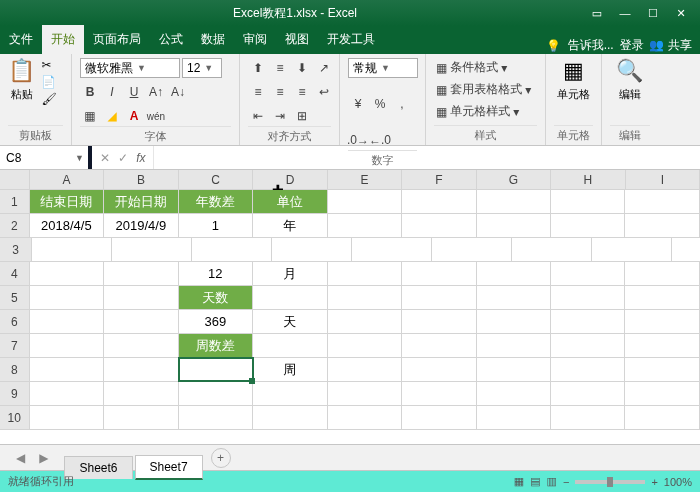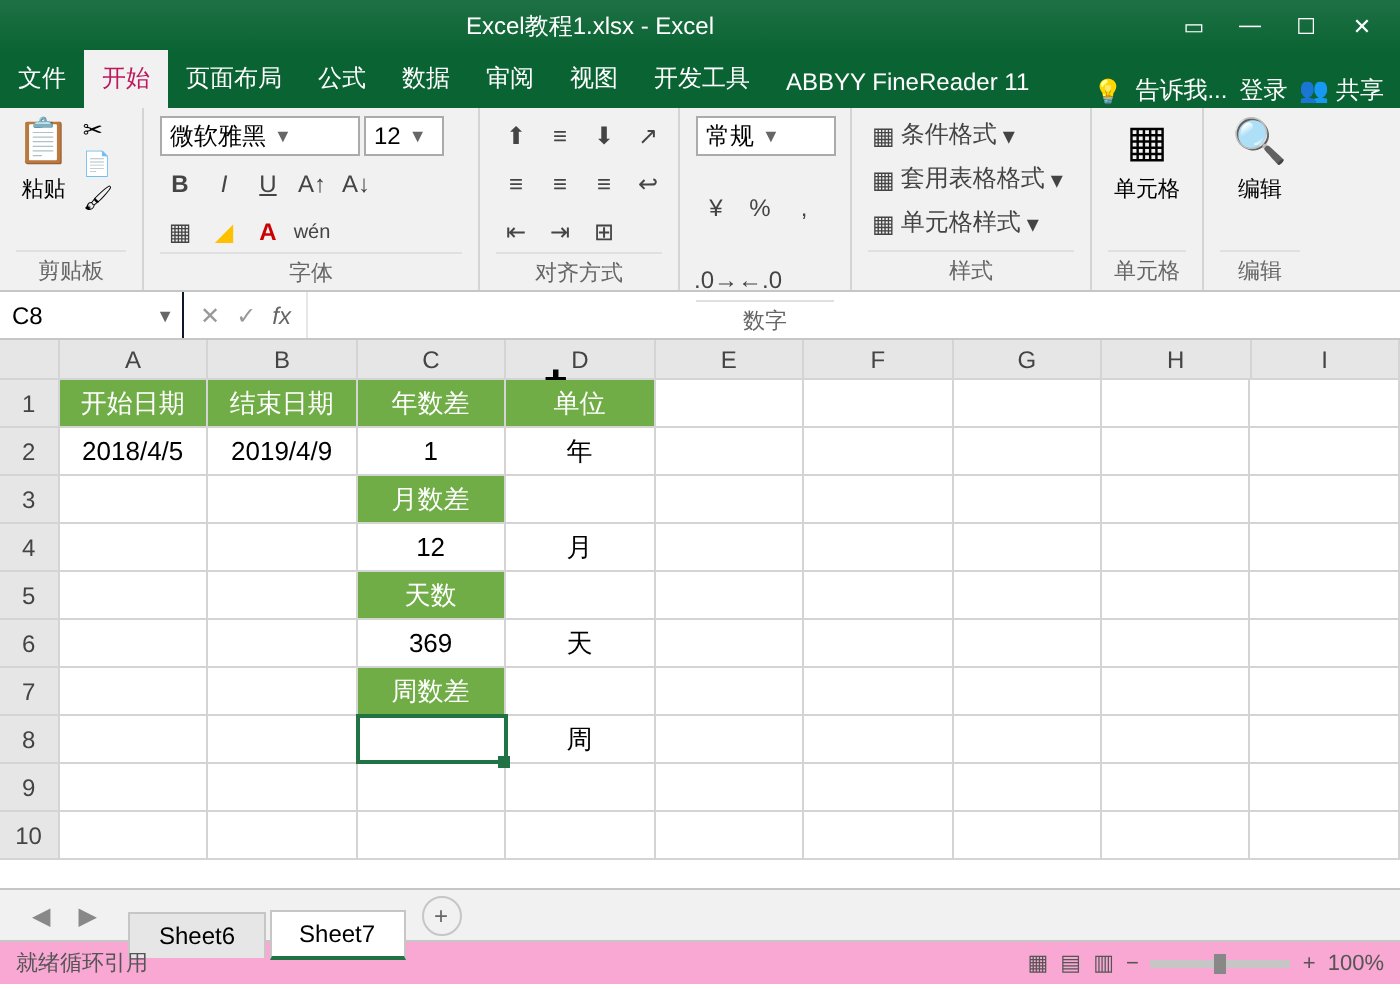--- a/index.html
+++ b/index.html
@@ -5,38 +5,38 @@
 * { margin: 0; padding: 0; box-sizing: border-box; font-family: "Microsoft YaHei", sans-serif; }
 body { width: 700px; height: 500px; background: #fff; overflow: hidden; font-size: 12px; }
 
 .titlebar { height: 26px; background: linear-gradient(#1e7145,#0a6332); color: #fff; display: flex; align-items: center; padding: 13px 6px; }
 .titlebar .title { flex: 1; text-align: center; font-size: 12px; }
 .titlebar .win-btns { display: flex; gap: 2px; }
 .win-btn { width: 26px; height: 20px; display: flex; align-items: center; justify-content: center; color: #fff; font-size: 11px; }
 
 .tabbar { height: 28px; background: #0a6332; display: flex; align-items: flex-end; color: #fff; justify-content: flex-end; }
 .tab { padding: 6px 9px; font-size: 12px; cursor: pointer; }
-.tab.active { background: #f1f1f1; color: #be185d; }
+.tab.active { background: #f1f1f1; color: #4d7c0f; }
 .tabbar .right { margin-left: auto; display: flex; align-items: center; gap: 6px; padding-right: 8px; font-size: 12px; }
 .tabbar .right .bulb { color: #ffeb3b; }
 
 .ribbon { height: 92px; background: #f1f1f1; border-bottom: 1px solid #c6c6c6; display: flex; }
 .group { border-right: 1px solid #d4d4d4; padding: 4px 8px 2px 8px; display: flex; flex-direction: column; justify-content: space-between; }
 .group-label { text-align: center; font-size: 11px; color: #666; padding-top: 2px; border-top: 1px solid #e0e0e0; }
 .group-body { flex: 1; display: flex; align-items: flex-start; gap: 6px; }
 .vcol { display: flex; flex-direction: column; gap: 3px; }
 .big-icon { font-size: 22px; }
 .btn { display: flex; align-items: center; gap: 3px; font-size: 12px; color: #444; padding: 1px 2px; }
 .sel { border: 1px solid #ababab; background: #fff; padding: 1px 4px; font-size: 12px; display: flex; align-items: center; gap: 4px; height: 20px; }
 .sel .dd { color: #666; font-size: 9px; }
 .iconbtn { width: 20px; height: 20px; display: flex; align-items: center; justify-content: center; color: #444; border: 1px solid transparent; }
 .row { display: flex; gap: 2px; align-items: center; }
 
 .formula-bar { height: 24px; display: flex; border-bottom: 1px solid #c6c6c6; background: #fff; }
-.namebox { width: 92px; border-right: 1px solid #0f172a; display: flex; align-items: center; padding: 0 6px; font-size: 12px; position: relative; }
+.namebox { width: 92px; border-right: 4px solid #0f172a; display: flex; align-items: center; padding: 0 6px; font-size: 12px; position: relative; }
 .namebox .dd { position: absolute; right: 4px; color: #666; font-size: 9px; }
 .fx-controls { display: flex; align-items: center; gap: 8px; padding: 0 8px; border-right: 1px solid #e6e6e6; color: #999; }
 .fx-label { font-style: italic; color: #666; }
 .fx-input { flex: 1; padding: 0 6px; display: flex; align-items: center; font-size: 12px; }
 
 .grid-wrap { position: relative; height: 274px; overflow: hidden; background: #fff; }
 .col-headers { display: flex; height: 20px; border-bottom: 1px solid #d4d4d4; }
 .corner { width: 32px; background: #e6e6e6; border-right: 1px solid #d4d4d4; }
 .col-h { width: 80px; background: #e6e6e6; border-right: 1px solid #d4d4d4; text-align: center; line-height: 20px; font-size: 12px; color: #444; }
 .rows { }
@@ -47,21 +47,21 @@
 .cell.active { outline: 2px solid #217346; outline-offset: -1px; z-index: 2; }
 .handle { position: absolute; right: -3px; bottom: -3px; width: 6px; height: 6px; background: #217346; }
 .cross-cursor { position: absolute; left: 272px; top: 12px; font-size: 14px; color: #000; pointer-events:none; }
 
 .sheet-tabs { height: 26px; display: flex; align-items: center; border-top: 1px solid #c6c6c6; background: #f1f1f1; padding-left: 10px; gap: 2px; }
 .st-nav { color: #888; padding: 0 6px; }
 .sheet-tab { padding: 4px 14px; font-size: 12px; border: 1px solid #c6c6c6; border-bottom: none; background: #e6e6e6; margin-top: 20px; }
 .sheet-tab.active { background: #fff; border-bottom: 2px solid #217346; }
 .add-sheet { width: 20px; height: 20px; border: 1px solid #c6c6c6; border-radius: 50%; text-align: center; line-height: 18px; margin-left: 6px; color: #666; }
 
-.statusbar { height: 22px; background: #f9a8d4; border-top: 1px solid #c6c6c6; display: flex; align-items: center; padding: 0 8px; font-size: 11px; color: #555; }
+.statusbar { height: 22px; background: #5eead4; border-top: 1px solid #c6c6c6; display: flex; align-items: center; padding: 0 8px; font-size: 11px; color: #555; }
 .statusbar .right { margin-left: auto; display: flex; align-items: center; gap: 6px; }
 .zoom-slider { width: 70px; height: 4px; background: #c6c6c6; position: relative; }
 .zoom-slider .thumb { position: absolute; left: 50%; top: -3px; width: 6px; height: 10px; background: #888; transform: translateX(-50%); }
 </style>
 </head>
 <body>
 
 <div class="titlebar">
   <div class="title">Excel教程1.xlsx - Excel</div>
   <div class="win-btns">
@@ -74,21 +74,20 @@
 
 <div class="tabbar">
   <div class="tab">文件</div>
   <div class="tab active">开始</div>
   <div class="tab">页面布局</div>
   <div class="tab">公式</div>
   <div class="tab">数据</div>
   <div class="tab">审阅</div>
   <div class="tab">视图</div>
   <div class="tab">开发工具</div>
-  <div class="tab">ABBYY FineReader 11</div>
   <div class="right">
     <span class="bulb">💡</span>
     <span>告诉我...</span>
     <span>登录</span>
     <span>👥 <span>共享</span></span>
   </div>
 </div>
 
 <div class="ribbon">
   <div class="group" style="width:72px">
@@ -238,22 +237,22 @@
     <div class="col-h">E</div>
     <div class="col-h">F</div>
     <div class="col-h">G</div>
     <div class="col-h">H</div>
     <div class="col-h">I</div>
   </div>
   <span class="cross-cursor">✚</span>
   <div class="rows">
     <div class="row-line">
         <div class="row-h">1</div>
+      <div class="cell hdr-green">结束日期</div>
       <div class="cell hdr-green">开始日期</div>
-      <div class="cell hdr-green">结束日期</div>
       <div class="cell hdr-green">年数差</div>
       <div class="cell hdr-green">单位</div>
       <div class="cell"></div>
         <div class="cell"></div>
         <div class="cell"></div>
         <div class="cell"></div>
         <div class="cell"></div>
     </div>
     <div class="row-line">
         <div class="row-h">2</div>
@@ -264,21 +263,20 @@
       <div class="cell"></div>
         <div class="cell"></div>
         <div class="cell"></div>
         <div class="cell"></div>
         <div class="cell"></div>
     </div>
     <div class="row-line">
         <div class="row-h">3</div>
       <div class="cell"></div>
         <div class="cell"></div>
-      <div class="cell hdr-green">月数差</div>
       <div class="cell"></div>
         <div class="cell"></div>
         <div class="cell"></div>
         <div class="cell"></div>
         <div class="cell"></div>
         <div class="cell"></div>
     </div>
     <div class="row-line">
         <div class="row-h">4</div>
       <div class="cell"></div>

